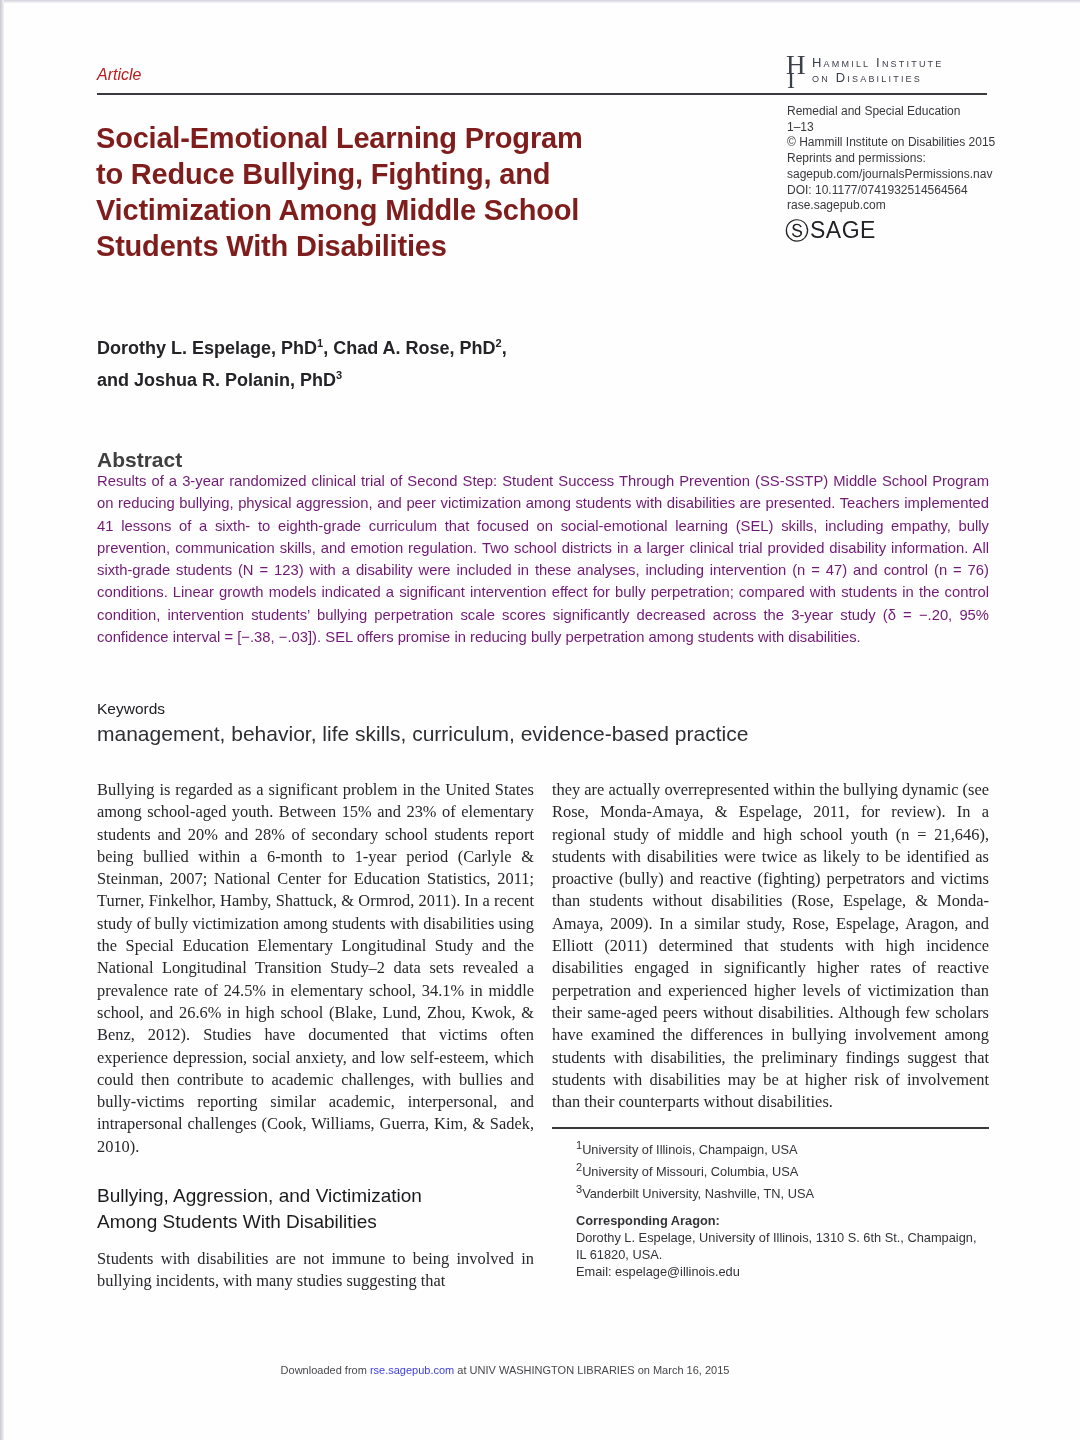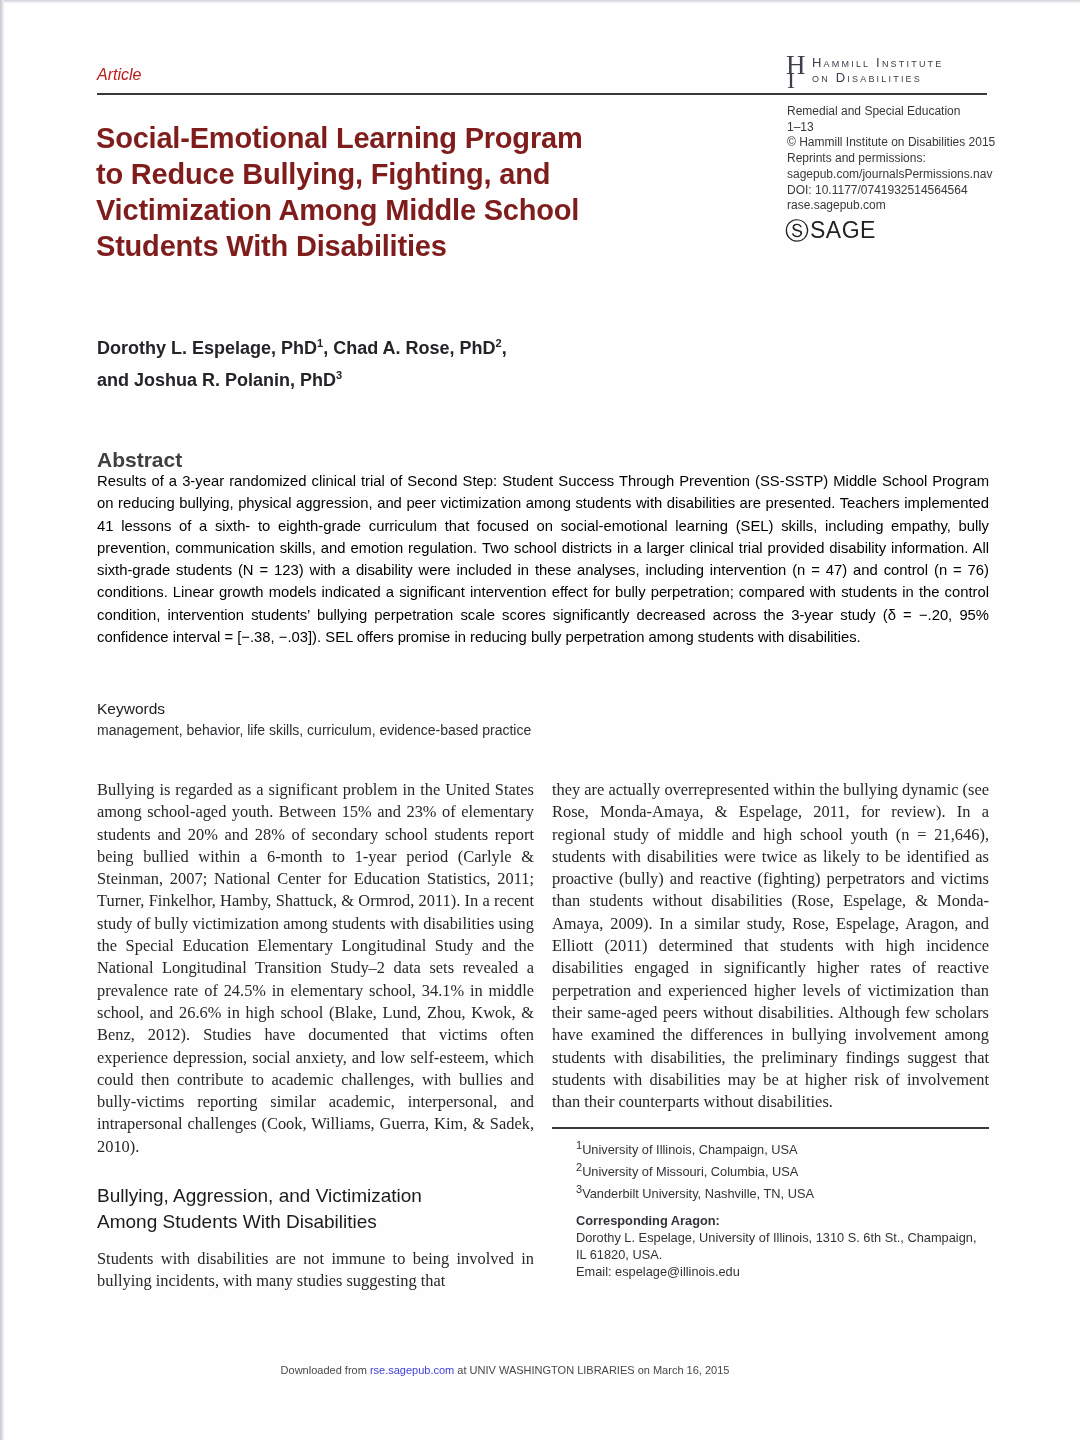--- a/index.html
+++ b/index.html
@@ -50,26 +50,26 @@
   .sage-word { font-size:23px; letter-spacing:0.5px; margin-left:1px;
     transform: scaleY(1.05); font-weight:400; }
 
   .authors { position:absolute; left:97px; top:330px; width:560px;
     font-size:18px; font-weight:700; color:#242428; line-height:27px; }
   .authors sup, .fn sup { font-size:11px; }
 
   .abstract-heading { position:absolute; left:97px; top:448px;
     font-size:21px; font-weight:700; color:#404040; }
   .abstract-text { position:absolute; left:97px; top:470px; width:892px;
-    font-size:14.8px; line-height:22.3px; color:#000000; text-align:justify; }
+    font-size:14.8px; line-height:22.3px; color:#701a75; text-align:justify; }
 
   .keywords-heading { position:absolute; left:97px; top:700px;
     font-size:15.5px; font-weight:400; color:#212125; }
   .keywords-text { position:absolute; left:97px; top:722px; width:892px;
-    font-size:14px; color:#2e2e33; }
+    font-size:21px; color:#2e2e33; }
 
   .col { position:absolute; top:779px;
     font-family:"Liberation Serif", serif;
     font-size:16.4px; line-height:22.3px; color:#27272b; text-align:justify; }
   .col-left  { left:97px;  width:437px; }
   .col-right { left:552px; width:437px; }
 
   .section-heading {
     font-family:"Liberation Sans", sans-serif;
     font-size:19px; font-weight:400; color:#1b1b1e; line-height:26px;

